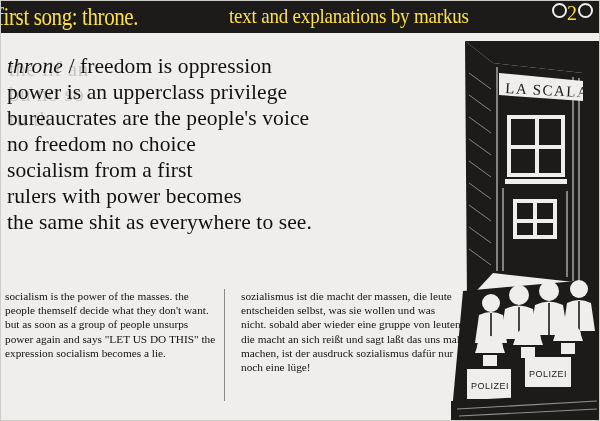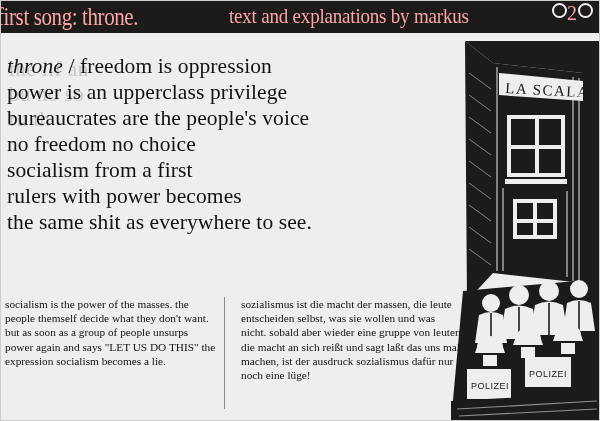--- a/index.html
+++ b/index.html
@@ -20,21 +20,21 @@
     box-sizing: border-box;
   }
 
   
   .header {
     position: absolute;
     left: 0; top: 0;
     width: 600px;
     height: 32px;
     background: #1d1b1a;
-    color: #fca5a5;
+    color: #fde047;
     overflow: hidden;
   }
   .header-title {
     position: absolute;
     left: -4px;
     top: 2px;
     font-family: "Liberation Serif", serif;
     font-size: 21px;
     letter-spacing: -0.4px;
     white-space: nowrap;
@@ -103,21 +103,21 @@
     opacity: 0.55;
     z-index: 0;
     letter-spacing: 0.5px;
   }
   .poem, .cols { z-index: 2; }
 
   
   .cols {
     position: absolute;
     left: 4px;
-    top: 296px;
+    top: 288px;
     width: 452px;
     height: 118px;
   }
   .col {
     position: absolute;
     top: 0;
     font-family: "Liberation Serif", serif;
     font-size: 11.3px;
     line-height: 14.2px;
     color: #14110f;

